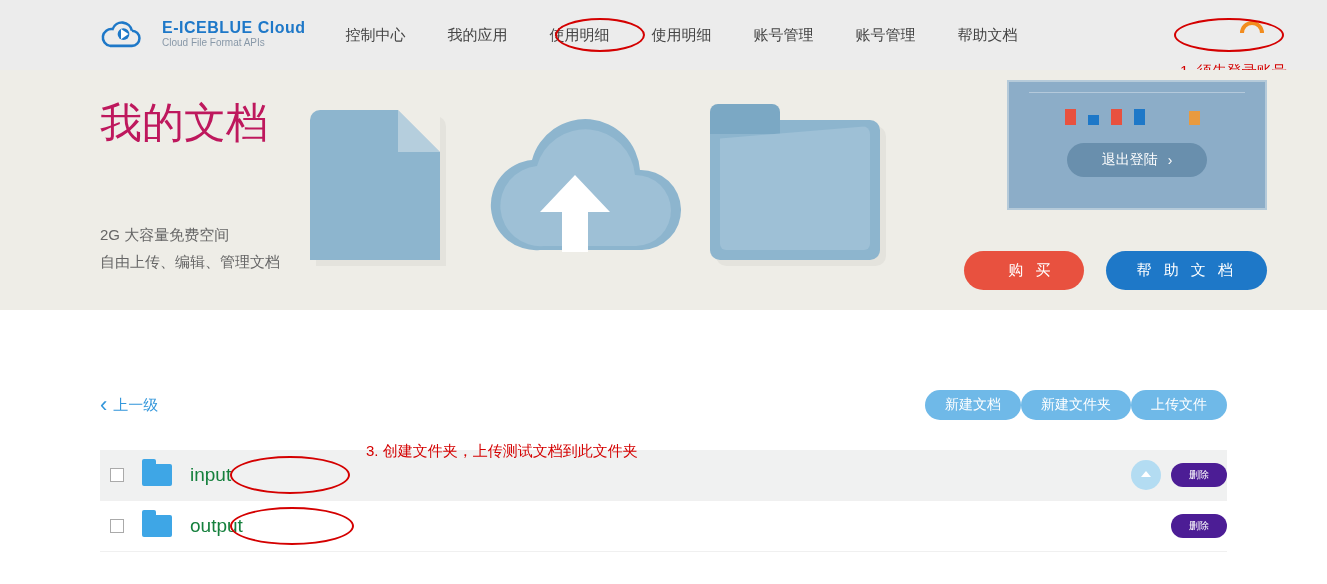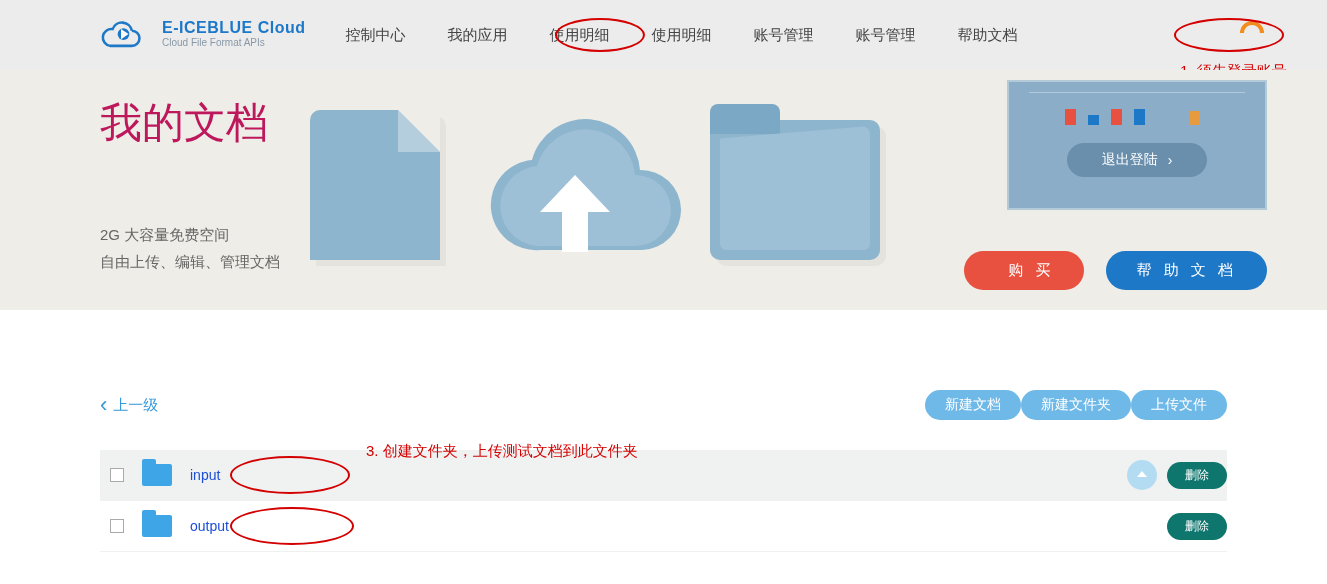--- a/index.html
+++ b/index.html
@@ -41,24 +41,24 @@
 .file-area{padding:30px 100px}
 .file-toolbar{display:flex;align-items:center;justify-content:space-between;margin:50px 0 30px}
 .back-link{color:#3497db;font-size:15px;display:flex;align-items:center;gap:6px;cursor:pointer}
 .toolbar-btns{display:flex;align-items:flex-start}
 .pill{background:#6fb9e8;color:#fff;border-radius:16px;padding:6px 20px;font-size:14px;cursor:pointer}
 .file-row{display:flex;align-items:center;padding:14px 10px;border-bottom:1px solid #f0f0f0;position:relative}
 .file-row.alt{background:#f0f1f1}
 .chk{width:14px;height:14px;border:1px solid #aaa;margin-right:18px;cursor:pointer;background:#fff}
 .folder-ic{width:30px;height:22px;background:#3ea6e6;border-radius:2px;position:relative;margin-right:18px}
 .folder-ic::before{content:"";position:absolute;left:0;top:-5px;width:14px;height:8px;background:#3ea6e6;border-radius:2px 2px 0 0}
-.file-name{color:#1d4ed8;font-size:14px}
+.file-name{color:#15803d;font-size:19px}
 .row-actions{position:absolute;right:0;display:flex;align-items:center;gap:10px}
 .up-circ{width:30px;height:30px;border-radius:50%;background:#b3dcf2;display:flex;align-items:center;justify-content:center;color:#fff;cursor:pointer}
-.del-pill{background:#0f766e;color:#fff;border-radius:14px;padding:5px 18px;font-size:12px;cursor:pointer}
+.del-pill{background:#4c1d95;color:#fff;border-radius:14px;padding:5px 18px;font-size:10px;cursor:pointer}
 </style>
 </head>
 <body>
 
 <div class="header">
   <div class="logo">
     <div class="logo-icon">
       <svg viewBox="0 0 50 36">
           <path d="M38 14a12 12 0 0 0-23-2A10 10 0 0 0 12 32h26a9 9 0 0 0 0-18" fill="none" stroke="#1e78c8" stroke-width="3"></path>
           <circle cx="28" cy="18" r="7" fill="#1e78c8"></circle>

